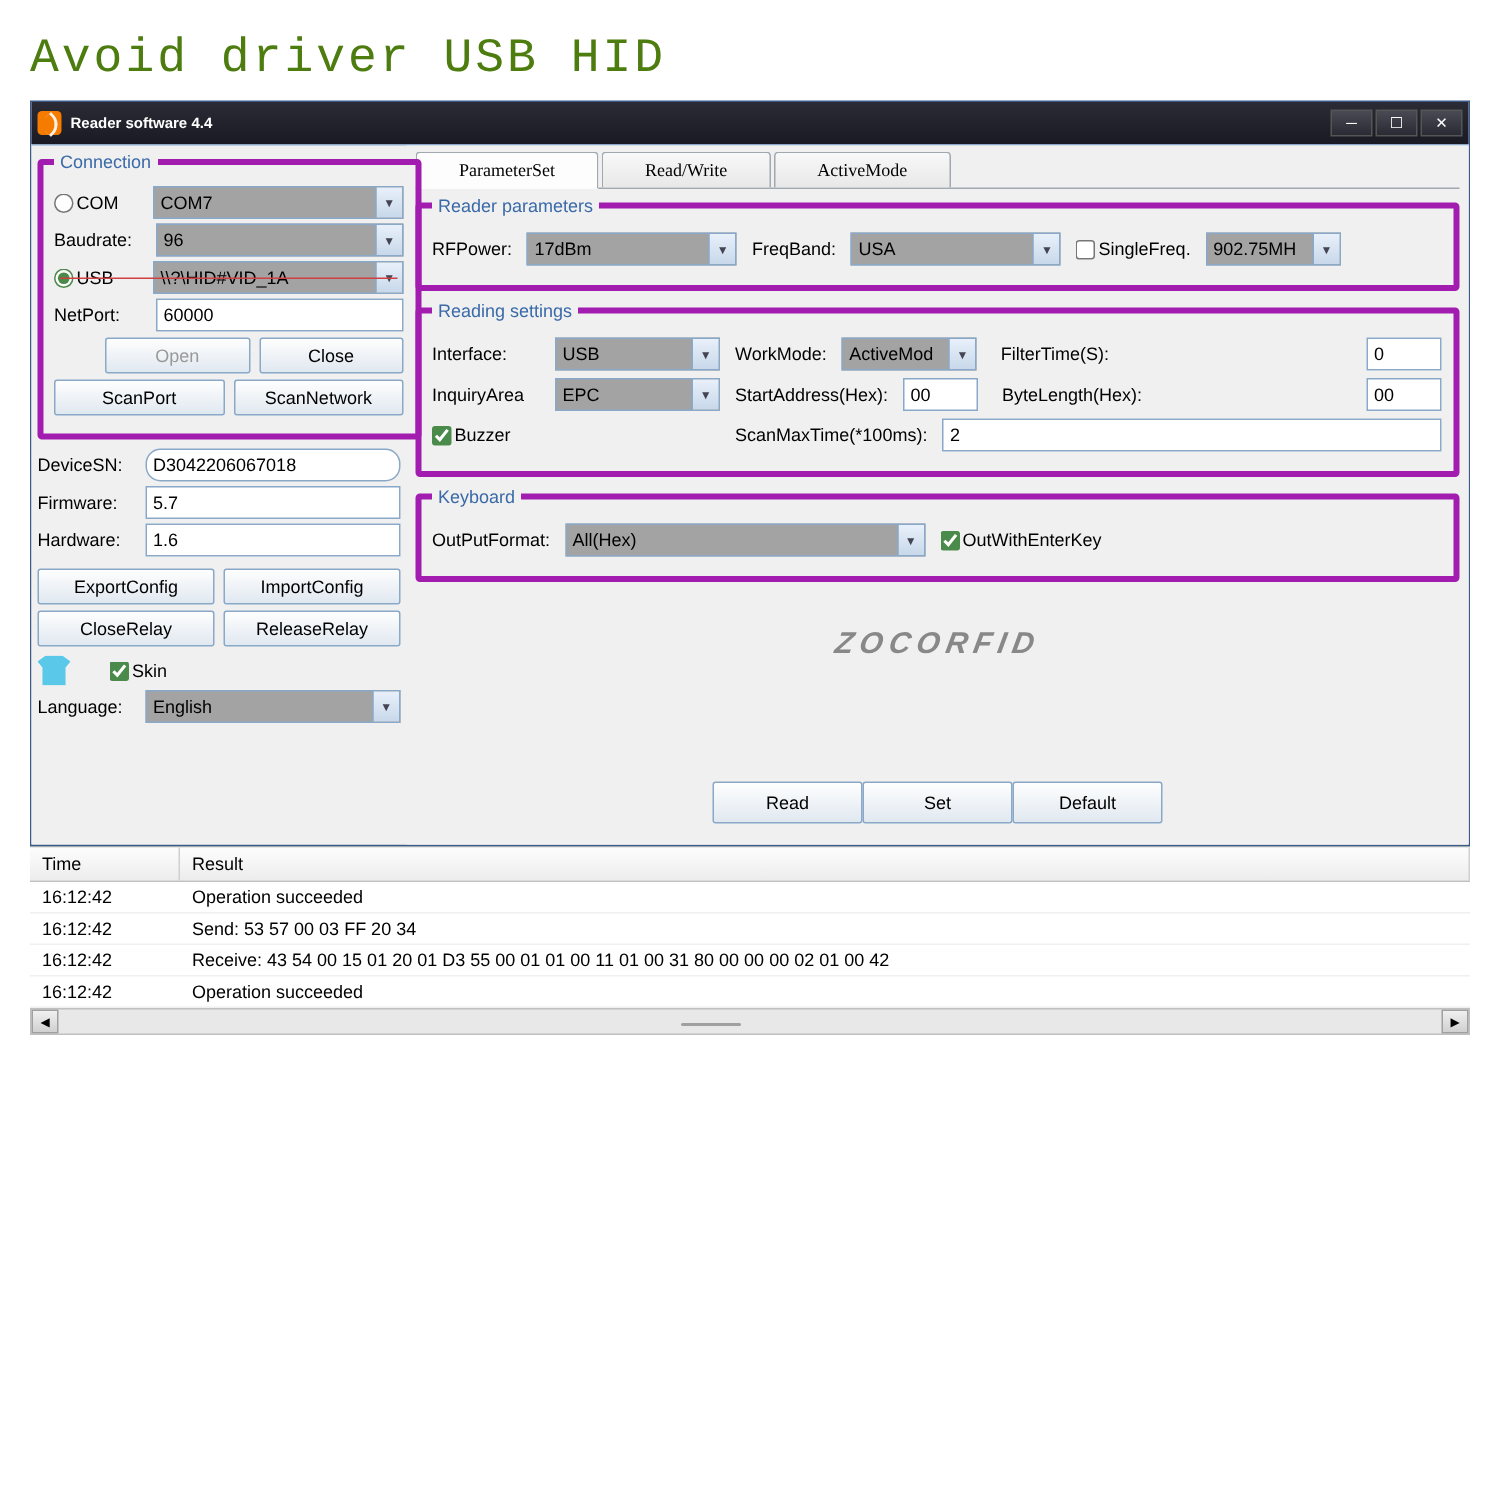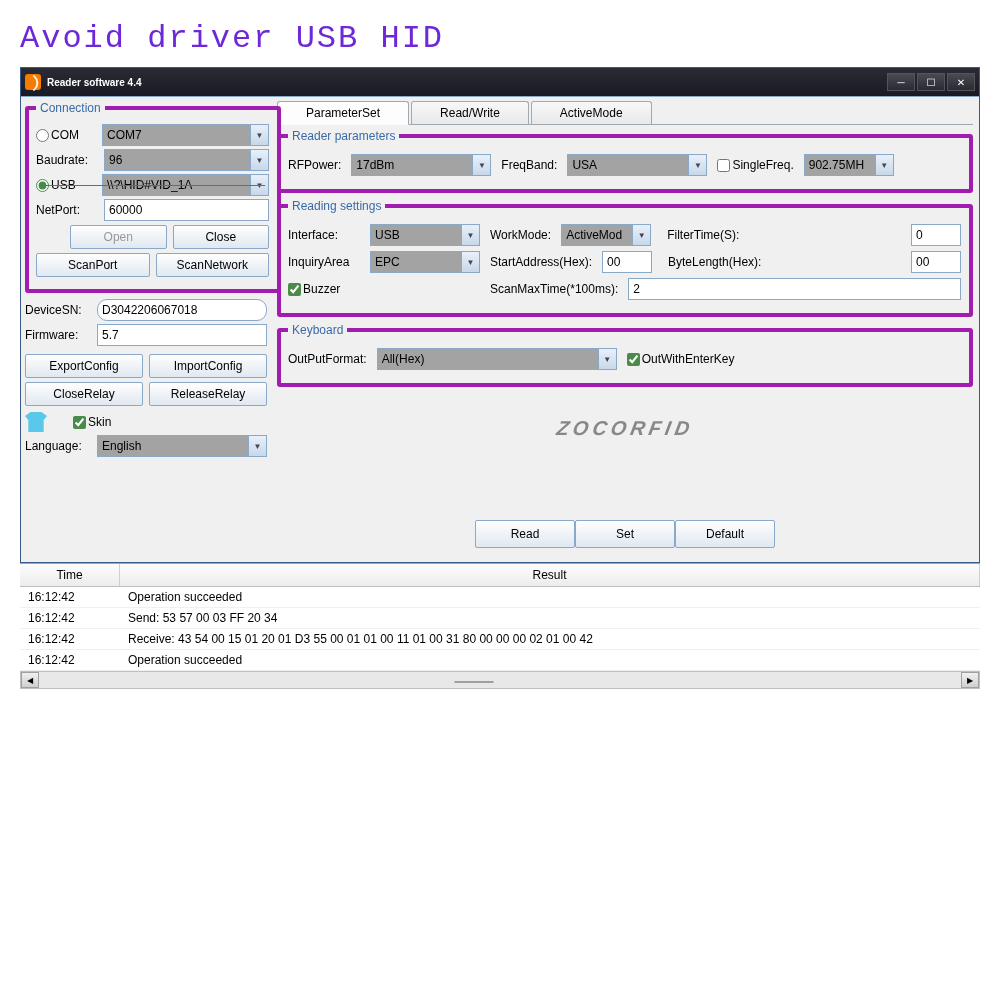--- a/index.html
+++ b/index.html
@@ -1,17 +1,17 @@
 <!DOCTYPE html>
 <html><head>
 <meta charset="utf-8">
 <style>
 * { box-sizing: border-box; margin: 0; padding: 0; }
 body { font-family: "Segoe UI", Tahoma, sans-serif; font-size: 12px; background: #fff; }
-.page-title { font-family: "Courier New", monospace; font-size: 32px; color: #6d28d9; padding: 20px 0 10px 20px; letter-spacing: 2px; }
+.page-title { font-family: "Courier New", monospace; font-size: 32px; color: #4d7c0f; padding: 20px 0 10px 20px; letter-spacing: 2px; }
 .window { border: 1px solid #3a5a8a; margin: 0 20px; }
 .titlebar { background: linear-gradient(to bottom, #2b2b35, #1a1a24); color: #fff; height: 28px; display: flex; align-items: center; padding: 0 4px; }
 .titlebar-icon { width: 16px; height: 16px; background: #f57c00; border-radius: 3px; margin-right: 6px; position: relative; }
 .titlebar-icon::after { content: ""; position: absolute; left: 3px; top: 3px; width: 10px; height: 10px; border: 2px solid #fff; border-left: none; border-bottom: none; border-radius: 0 10px 0 0; transform: rotate(45deg); opacity: 0.9; }
 .titlebar-text { font-weight: bold; font-size: 10px; flex: 1; }
 .win-btns { display: flex; gap: 2px; }
 .win-btn { width: 28px; height: 18px; background: linear-gradient(to bottom,#4a4a55,#2a2a35); border: 1px solid #555; display:flex;align-items:center;justify-content:center;color:#fff;font-size:10px;cursor:pointer;}
 .client { display:flex; background:#f0f0f0; border-top:1px solid #8ba8c8;}
 .sidebar { width: 250px; padding: 4px; }
 .main { flex: 1; padding: 4px 6px; background:#f0f0f0;}
@@ -23,30 +23,30 @@
 input[type=text], select { border: 1px solid #8aa8c8; height: 22px; padding: 1px 4px; font: inherit; background: #fff; }
 .dropdown { display:flex; align-items:center; border:1px solid #8aa8c8; background:#a3a3a3; height:22px;}
 .dropdown span {flex:1; padding:0 4px;}
 .dd-btn { width:18px; height:100%; background:linear-gradient(to bottom,#e8f0fa,#c8d8ea); border-left:1px solid #8aa8c8; display:flex;align-items:center;justify-content:center;font-size:8px;color:#445;cursor:pointer;}
 button.btn { height:24px; padding:0 8px; border:1px solid #8aa8c8; background:linear-gradient(to bottom,#fefefe,#e0e8f0); font:inherit; cursor:pointer; border-radius:2px;}
 .btn-row { display:flex; gap:6px; margin:4px 0;}
 .btn-row .btn { flex:1;}
 .disabled { color:#999; background:#f4f4f4;margin-left:34px;}
 .skin-icon { width:22px; height:20px; display:inline-block; background:#5ac8e8; clip-path: polygon(25% 0,75% 0,100% 20%,85% 40%,85% 100%,15% 100%,15% 40%,0 20%);}
 .tabs { display:flex; border-bottom:1px solid #a0a8b0; margin-bottom:4px;}
-.tab { padding:4px 28px; border:1px solid #a0a8b0; border-bottom:none; background:linear-gradient(to bottom,#f8f8f8,#e8e8e8); margin-right:2px; cursor:pointer; border-radius:3px 3px 0 0;}
+.tab { padding:4px 28px; border:1px solid #a0a8b0; border-bottom:none; background:linear-gradient(to bottom,#f8f8f8,#e8e8e8); margin-right:2px; cursor:pointer; border-radius:3px 3px 0 0;font-family:Liberation Serif, serif;}
 .tab.active { background:#fdfdfd; border-bottom:1px solid #fdfdfd; margin-bottom:-1px; font-weight:normal;}
 .param-row { display:flex; align-items:center; gap:10px; margin:5px 0; flex-wrap:wrap;}
 .param-row > label { min-width: auto;}
 .watermark { text-align:center; color:#888; font-size:20px; letter-spacing:4px; font-style:italic; font-weight:bold; margin:30px 0 80px 0; transform:skewX(-10deg); font-family:Arial,sans-serif;}
 .action-row { display:flex; justify-content:center; margin:20px 0 10px 0;}
 .action-row .btn { width:100px; height:28px;}
 .log { border-top:1px solid #a0a8b0; background:#fff; margin:0 20px;}
 .log-head { display:flex; background:linear-gradient(to bottom,#fdfdfd,#ececec); border-bottom:1px solid #c0c0c0;}
-.log-head .col { padding:4px 8px; border-right:1px solid #d0d0d0;text-align:center;}
+.log-head .col { padding:4px 8px; border-right:1px solid #d0d0d0;}
 .col-time{width:100px;} .col-result{flex:1;}
 .log-row { display:flex; border-bottom:1px solid #f0f0f0;}
 .log-row .col { padding:3px 8px;}
 .scrollbar { height:18px; background:#e8e8e8; border:1px solid #c0c0c0; display:flex; align-items:center; margin:0 20px;}
 .sb-btn { width:18px; height:100%; background:linear-gradient(to bottom,#f0f0f0,#d0d0d0); border:1px solid #a0a0a0; display:flex;align-items:center;justify-content:center;font-size:8px;cursor:pointer;}
 .sb-track{flex:1; position:relative;}
 .sb-thumb{position:absolute;left:45%;top:1px;bottom:1px;width:40px;background:linear-gradient(to bottom,#e0e0e0,#c0c0c0);border:1px solid #a0a0a0;border-radius:2px;}
 .redline{position:absolute;left:4px;right:4px;top:50%;height:1px;background:#d04040;}
 .w140{width:140px;} .w110{width:110px;} .w50{width:50px;} .w90{width:90px;}
 </style>
@@ -114,20 +114,24 @@
       </fieldset>
 
       <div class="row">
         <label style="min-width:66px">DeviceSN:</label>
         <input type="text" style="flex: 1 1 0%; border-radius: 10px;" value="D3042206067018">
       </div>
       <div class="row">
         <label style="min-width:66px">Firmware:</label>
         <input type="text" style="flex: 1 1 0%;" value="5.7">
       </div>
+      <div class="row">
+        <label style="min-width:66px">Hardware:</label>
+        <input type="text" style="flex: 1 1 0%;" value="1.6">
+      </div>
 
       <div class="btn-row" style="margin-top:8px">
         <button class="btn">ExportConfig</button>
         <button class="btn">ImportConfig</button>
       </div>
       <div class="btn-row">
         <button class="btn">CloseRelay</button>
         <button class="btn">ReleaseRelay</button>
       </div>
 

